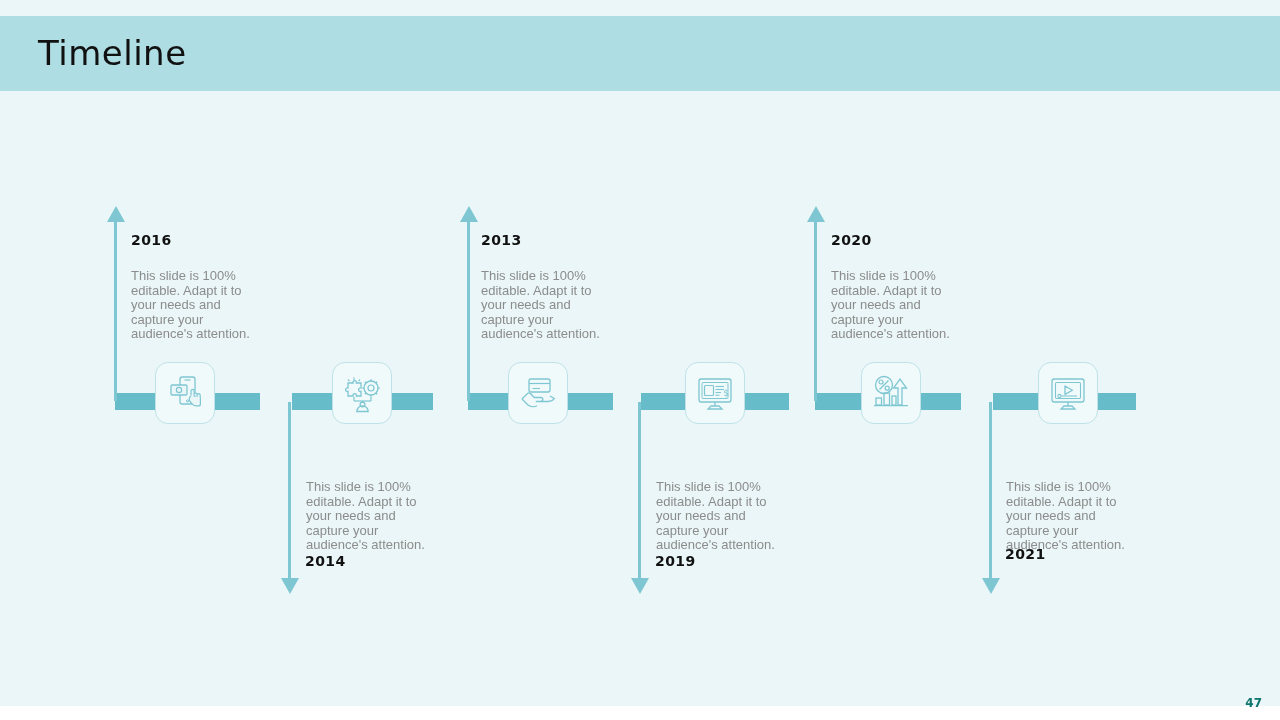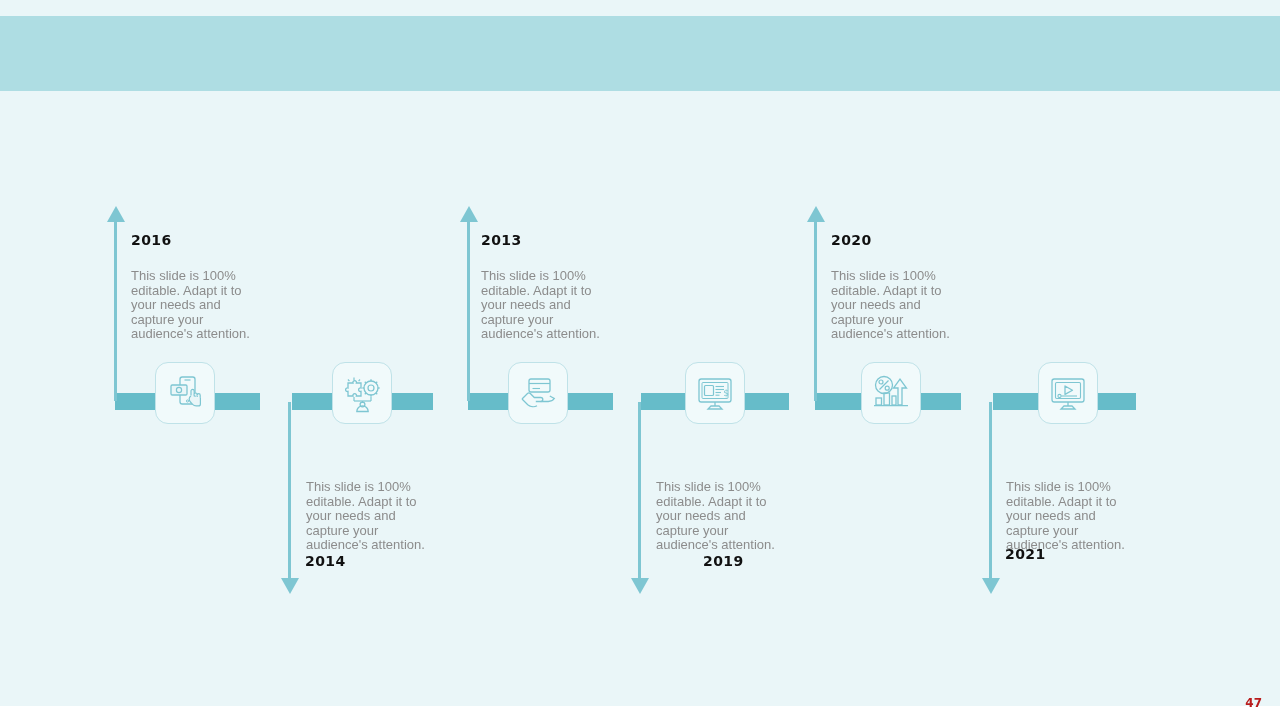--- a/index.html
+++ b/index.html
@@ -110,39 +110,40 @@
     color: #8c8c8c;
     font-family: "Liberation Sans", sans-serif;
   }
 
   .page-number {
     position: absolute;
     right: 18px;
     bottom: 10px;
     font-size: 12px;
     font-weight: 700;
-    color: #b91c1c;
+    color: #0f766e;
     font-family: "DejaVu Sans", sans-serif;
   }
   .bottom-strip {
     position: absolute;
     left: 0;
     bottom: 0;
     width: 1280px;
     height: 14px;
     background: #ffffff;
   }
 </style>
 </head>
 <body>
 
 <div class="slide">
 
   <div class="top-strip"></div>
   <div class="header-band"></div>
+  <div class="header-title">Timeline</div>
 
   <div class="bar-seg" style="left:115px;  width:110px;"></div>
   <div class="bar-seg" style="left:218px;  width:42px;"></div>
   <div class="bar-seg" style="left:292px;  width:48px;"></div>
   <div class="bar-seg" style="left:388px;  width:45px;"></div>
   <div class="bar-seg" style="left:468px;  width:50px;"></div>
   <div class="bar-seg" style="left:565px;  width:48px;"></div>
   <div class="bar-seg" style="left:641px;  width:50px;"></div>
   <div class="bar-seg" style="left:744px;  width:45px;"></div>
   <div class="bar-seg" style="left:815px;  width:50px;"></div>
@@ -211,21 +212,21 @@
       <path d="M4 26 l5.5 -5.5 a2 2 0 0 1 2.8 0 l4 4 h6.5 a2 2 0 0 1 0 4 h-5" fill="none" stroke="#7ec6d2" stroke-width="1.3"></path>
       <path d="M22.8 28.5 h7.5 c4 0 6 -3 6 -3 l-4.5 -2.5" fill="none" stroke="#7ec6d2" stroke-width="1.3"></path>
       <path d="M4 26 l6 6" fill="none" stroke="#7ec6d2" stroke-width="1.3"></path>
       <path d="M10 32 c2.5 1.8 6.5 2.2 9 0.8" fill="none" stroke="#7ec6d2" stroke-width="1.3"></path>
     </svg>
   </div>
 
   <div class="vline" style="left:638px; top:402px; height:177px;"></div>
   <div class="arrow-down" style="left:631px; top:578px;"></div>
   <div class="desc" style="left:656px; top:480px;">This slide is 100% editable. Adapt it to your needs and capture your audience's attention.</div>
-  <div class="year" style="left:655px; top:553px;margin-left:48px;">2019</div>
+  <div class="year" style="left:655px; top:553px;">2019</div>
   <div class="icon-card" style="left:685px; top:362px;">
     <svg width="40" height="40" viewBox="0 0 40 40">
       <rect x="4" y="6" width="32" height="23" rx="2.2" fill="none" stroke="#7ec6d2" stroke-width="1.3"></rect>
       <rect x="7" y="9.5" width="26" height="16" rx="1" fill="none" stroke="#7ec6d2" stroke-width="1"></rect>
       <rect x="9.5" y="12.5" width="9" height="10" rx="1" fill="none" stroke="#7ec6d2" stroke-width="1.2"></rect>
       <g stroke="#7ec6d2" stroke-width="1.1">
         <line x1="20.5" y1="13.5" x2="29" y2="13.5"></line>
         <line x1="20.5" y1="16.5" x2="29" y2="16.5"></line>
         <line x1="20.5" y1="19.5" x2="26" y2="19.5"></line>
         <line x1="20.5" y1="22.2" x2="24.5" y2="22.2"></line>

